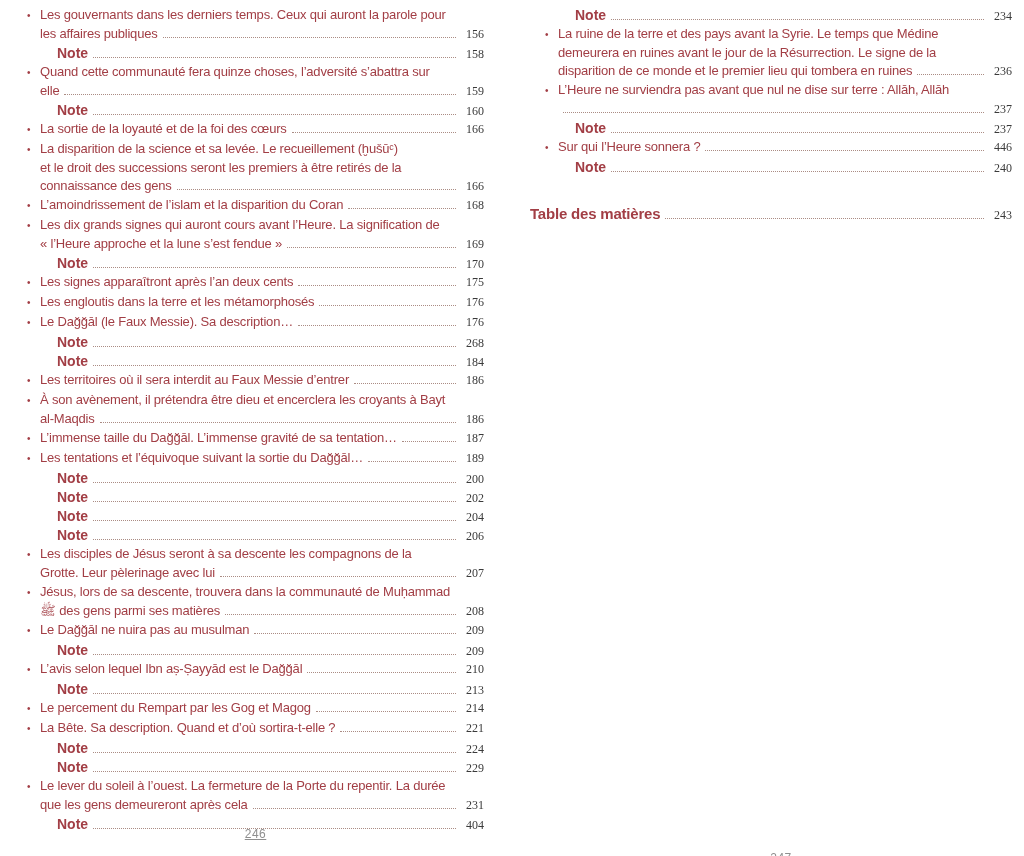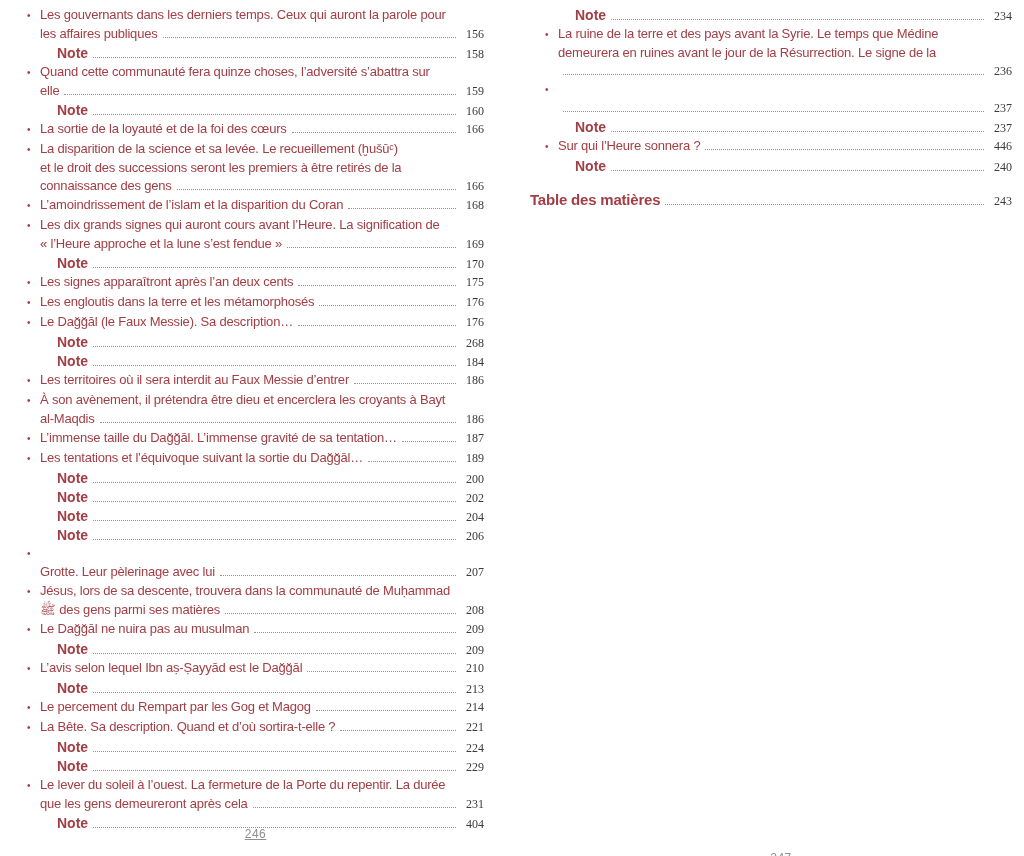--- a/index.html
+++ b/index.html
@@ -35,21 +35,21 @@
     flex:1 1 8px;min-width:8px;height:0;
     border-bottom:1.7px dotted var(--leader);
     margin:0 3px 0 5px;
   }
   .pagenum{
     flex:none;font-family:"Liberation Serif", serif;
     font-size:12px;letter-spacing:0;color:var(--num);
     text-align:right;min-width:25px;
   }
   .note-label{font-size:14px;font-weight:700;letter-spacing:0;white-space:pre;}
-  .heading{margin-top:15px;}
+  .heading{margin-top:28px;}
   .heading .text{font-size:15px;font-weight:700;}
   .footer-num{
     position:absolute;top:827px;font-size:12px;
     color:var(--footer);letter-spacing:0.5px;text-align:center;
   }
   .footer-left{left:27px;width:457px;text-decoration:underline;}
   .footer-right{left:540px;width:482px;margin-top:24px;}
 </style>
 </head>
 <body>
@@ -218,20 +218,21 @@
       <span class="pagenum">204</span>
     </div>
     <div class="row note-row">
       <span class="note-label">Note</span>
       <span class="leader"></span>
       <span class="pagenum">206</span>
     </div>
     <div class="entry">
       <div class="row">
         <span class="bullet">•</span>
+        <span class="text">Les disciples de Jésus seront à sa descente les compagnons de la</span>
       </div>
       <div class="row cont">
         <span class="text">Grotte. Leur pèlerinage avec lui</span>
         <span class="leader"></span>
         <span class="pagenum">207</span>
       </div>
     </div>
     <div class="entry">
       <div class="row">
         <span class="bullet">•</span>
@@ -320,27 +321,29 @@
     </div>
     <div class="entry">
       <div class="row">
         <span class="bullet">•</span>
         <span class="text">La ruine de la terre et des pays avant la Syrie. Le temps que Médine</span>
       </div>
       <div class="row cont">
         <span class="text">demeurera en ruines avant le jour de la Résurrection. Le signe de la</span>
       </div>
       <div class="row cont">
+        <span class="text">disparition de ce monde et le premier lieu qui tombera en ruines</span>
         <span class="leader"></span>
         <span class="pagenum">236</span>
       </div>
     </div>
     <div class="entry">
       <div class="row">
         <span class="bullet">•</span>
+        <span class="text">L’Heure ne surviendra pas avant que nul ne dise sur terre : Allāh, Allāh</span>
       </div>
       <div class="row cont">
         <span class="leader"></span>
         <span class="pagenum">237</span>
       </div>
     </div>
     <div class="row note-row">
       <span class="note-label">Note</span>
       <span class="leader"></span>
       <span class="pagenum">237</span>

